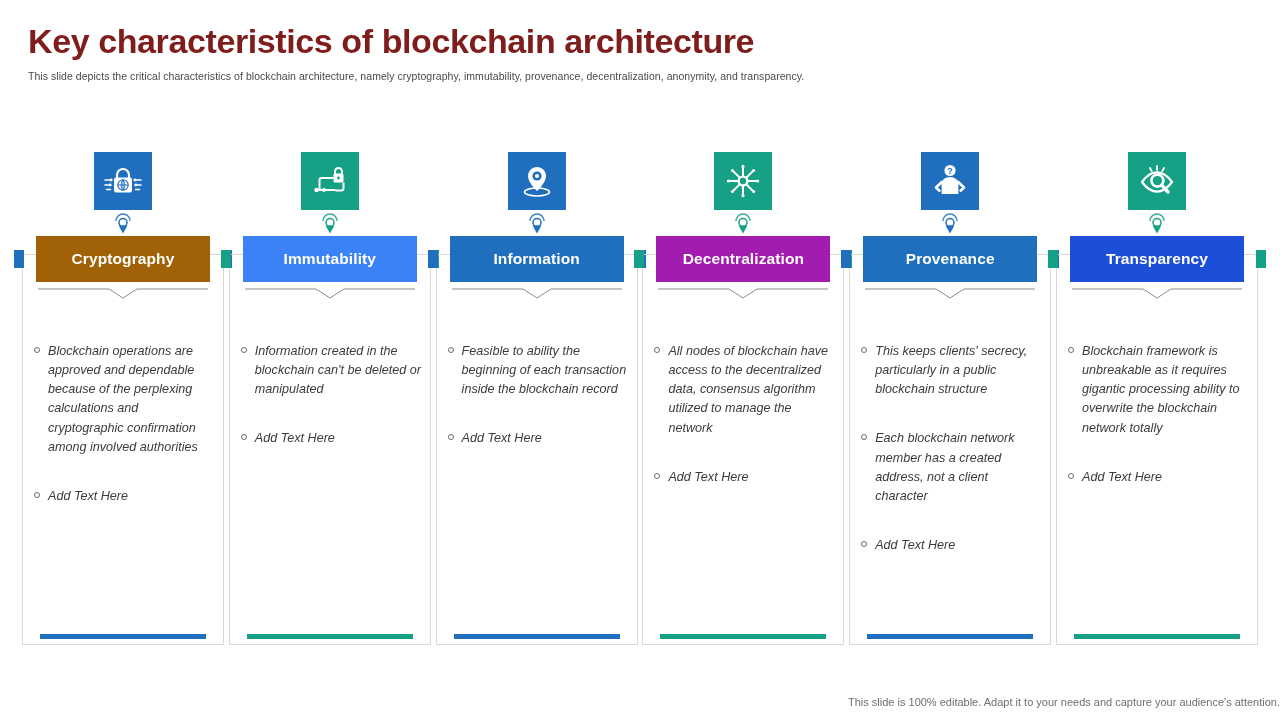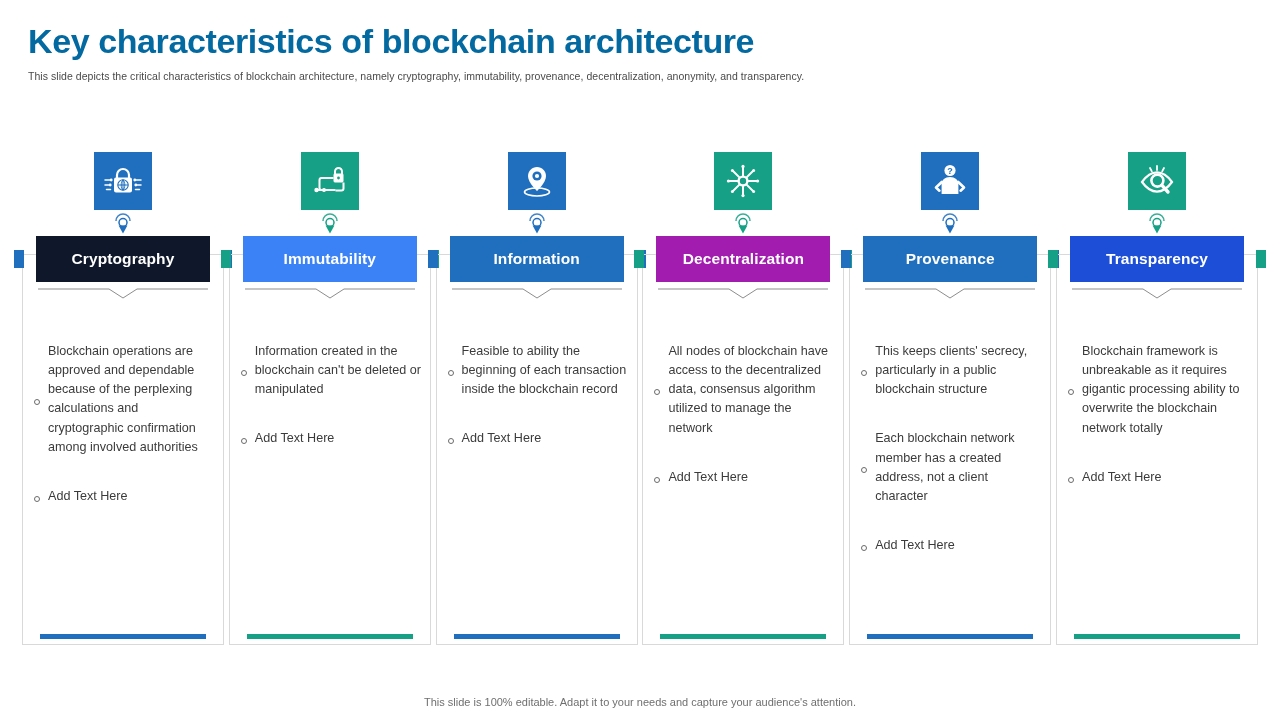--- a/index.html
+++ b/index.html
@@ -17,21 +17,21 @@
   
   .slide-header {
     position: absolute;
     left: 28px;
     top: 22px;
     right: 28px;
   }
   .slide-title {
     font-size: 34px;
     font-weight: bold;
-    color: #0369a1;
+    color: #7f1d1d;
     letter-spacing: -0.4px;
     line-height: 1.12;
     white-space: nowrap;
   }
   .slide-subtitle {
     margin-top: 10px;
     font-size: 10.5px;
     color: #4a4a4a;
     letter-spacing: 0.05px;
     line-height: 1.2;
@@ -144,22 +144,23 @@
 
   
   .bullets {
     position: absolute;
     top: 192px;
     left: 12px;
     width: 182px;
   }
   .bullet {
     display: flex;
-    align-items: center;
+    align-items: flex-start;
     margin-bottom: 30px;
+    font-style: italic;
   }
   .bullet-marker {
     flex: 0 0 auto;
     width: 14px;
     padding-top: 5px;
     font-size: 11px;
     line-height: 1;
     color: #4a4a4a;
   }
   .bullet-marker span {
@@ -183,21 +184,21 @@
     right: 18px;
     height: 5px;
   }
 
   
   .slide-footer {
     position: absolute;
     left: 0;
     right: 0;
     bottom: 12px;
-    text-align: center;
+    text-align: right;
     font-size: 11px;
     color: #6f6f6f;
   }
 </style>
 </head>
 <body>
 
 <div class="slide-header">
   <div class="slide-title">Key characteristics of blockchain architecture</div>
   <div class="slide-subtitle">This slide depicts the critical characteristics of blockchain architecture, namely cryptography, immutability, provenance, decentralization, anonymity, and transparency.</div>
@@ -231,21 +232,21 @@
     <path d="M6.6 13.6 11 21.5l4.4-7.9z" fill="#1f6fbe"></path>
   </svg>
     </div>
 
     <div class="card-outline-top"></div>
     <div class="card-body"></div>
 
     <div class="banner-wrap">
       <div class="banner-tab left" style="background:#1f6fbe"></div>
       <div class="banner-tab right" style="background:#1f6fbe"></div>
-      <div class="banner" style="background:#0f172a">
+      <div class="banner" style="background:#a16207">
         <span class="banner-label">Cryptography</span>
       </div>
     </div>
 
     <div class="banner-rule">
       <svg width="170" height="12" viewBox="0 0 170 12" preserveAspectRatio="none">
     <path d="M0 1h71l14 9 14-9h71" fill="none" stroke="#8d8d8d" stroke-width="1"></path>
   </svg>
     </div>
 

